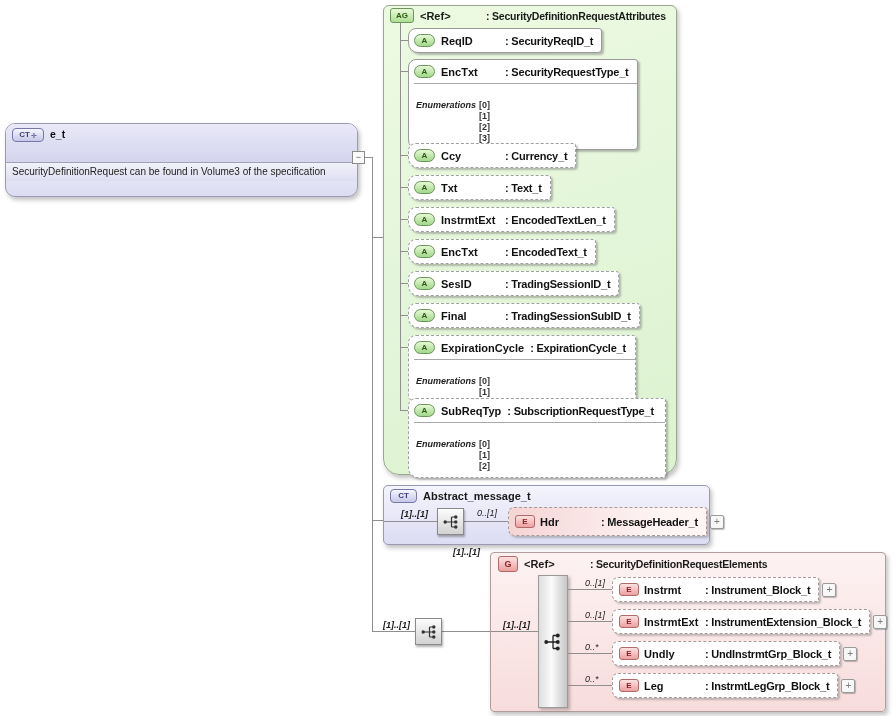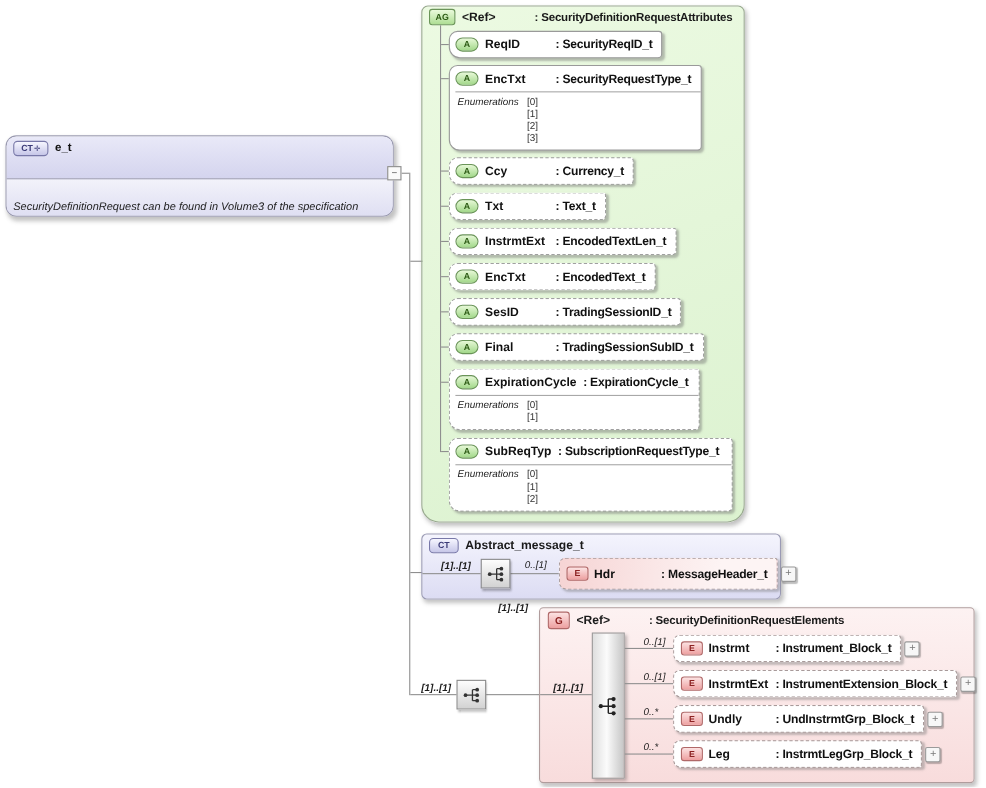--- a/index.html
+++ b/index.html
@@ -41,34 +41,34 @@
   .rootbox{position:absolute;left:5px;top:123px;width:353px;height:74px;box-sizing:border-box;
            border:1px solid #9a9ab0;border-radius:10px;box-shadow:2px 3px 4px rgba(120,120,120,.45);
            background:linear-gradient(#fdfdff,#dcdcf2);overflow:hidden;}
   .root-header{display:flex;gap:6px;padding:4px 6px 2px 6px;min-height:32px;
                background:linear-gradient(#e9e9f8,#d4d4ee);}
   .root-title{font-weight:bold;font-size:10.5px;line-height:13px;color:#111;white-space:nowrap;}
   .root-row-final{display:flex;gap:18px;align-items:baseline;padding:1px 6px 2px 6px;
                   border-top:1px solid #a2a2b6;background:linear-gradient(#fafafe,#e8e8f6);}
   .final-label{font-style:italic;font-size:10px;color:#222;}
   .final-value{font-weight:bold;font-size:10px;color:#111;}
-  .root-row-anno{padding:20px 6px 4px 6px;border-top:1px solid #a2a2b6;font-style:italic;
+  .root-row-anno{padding:3px 6px 4px 6px;border-top:1px solid #a2a2b6;
                  font-size:10px;color:#222;background:linear-gradient(#f2f2fa,#dedef2);white-space:nowrap;}
 
   
   .abox{position:absolute;box-sizing:border-box;display:flex;flex-direction:column;
         background:#ffffff;border:1px solid #9a9a9a;border-radius:8px 3px 4px 10px;
         box-shadow:2px 2px 2px rgba(110,110,110,.45);width:max-content;}
   .dashed{border-style:dashed;border-color:#a0a0a0;}
   .ahead{display:flex;align-items:center;gap:6px;padding:5px 8px 5px 5px;white-space:nowrap;}
   .aname{font-weight:bold;font-size:11px;color:#111;min-width:58px;}
   .atype{font-weight:bold;font-size:11px;color:#111;letter-spacing:-0.2px;}
   .atype::before{content:": ";}
-  .enum{border-top:1px solid #a8a8a8;margin:0 0 0 5px;padding:3px 6px 5px 2px;
-        display:flex;font-size:9px;color:#222;}
+  .enum{border-top:1px solid #a8a8a8;margin:0 0 0 5px;padding:16px 6px 5px 2px;
+        display:flex;font-size:9px;color:#222;font-weight:bold;}
   .enum-label{font-style:italic;width:63px;flex:none;}
   .enum-vals{display:flex;flex-direction:column;line-height:11px;color:#333;}
 
   
   .ewrap{position:absolute;display:flex;align-items:center;gap:3px;}
   .ebox{box-sizing:border-box;display:flex;align-items:center;gap:5px;padding:5px 8px 5px 6px;
         background:#ffffff;border:1px dashed #a89a9a;border-radius:6px 3px 3px 7px;
         box-shadow:2px 2px 2px rgba(110,110,110,.4);white-space:nowrap;}
   .ebox-hdr{background:linear-gradient(90deg,#f6d4d4,#fdf4f4 75%);padding-top:7px;padding-bottom:7px;}
   .ename{font-weight:bold;font-size:11px;color:#111;min-width:56px;}

